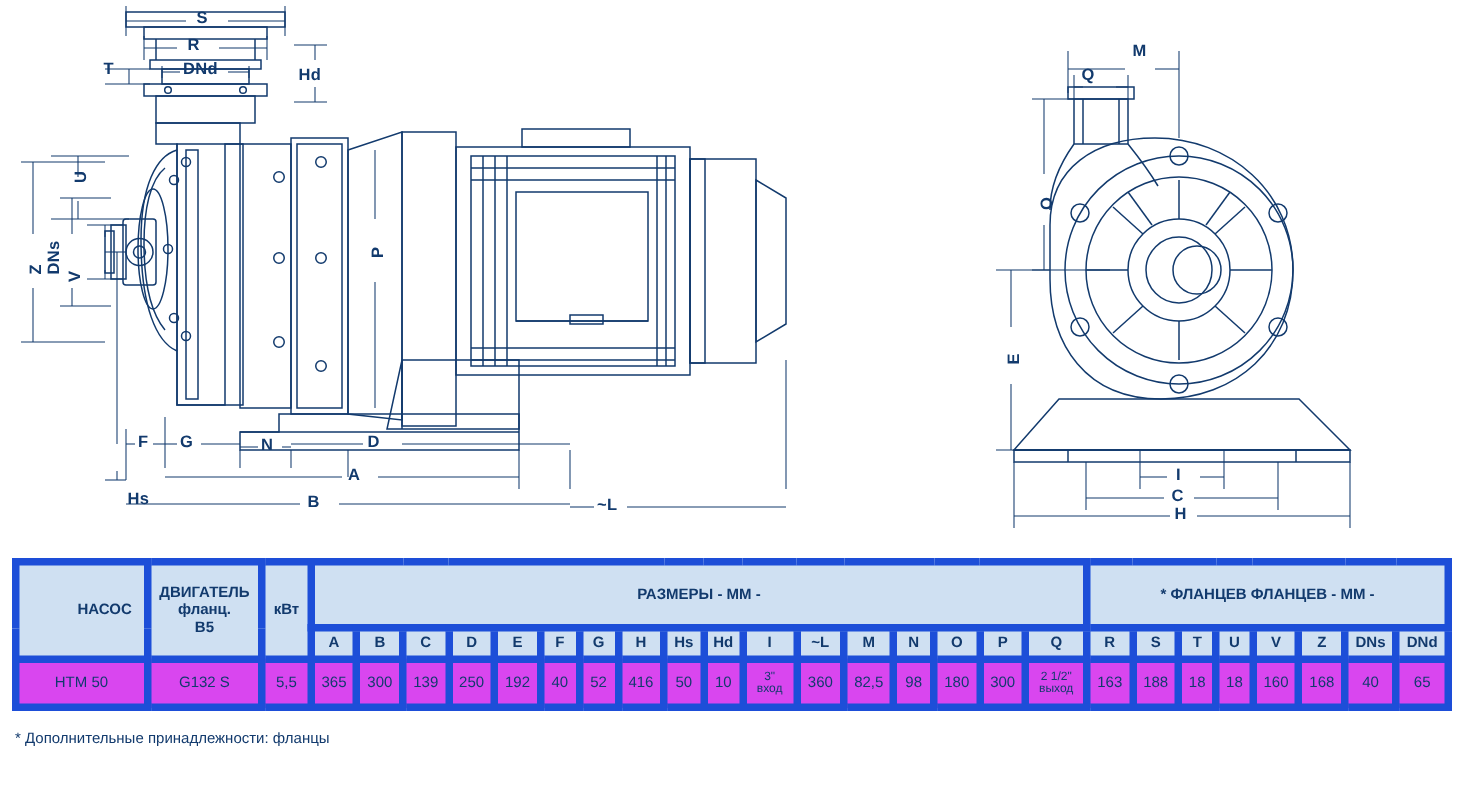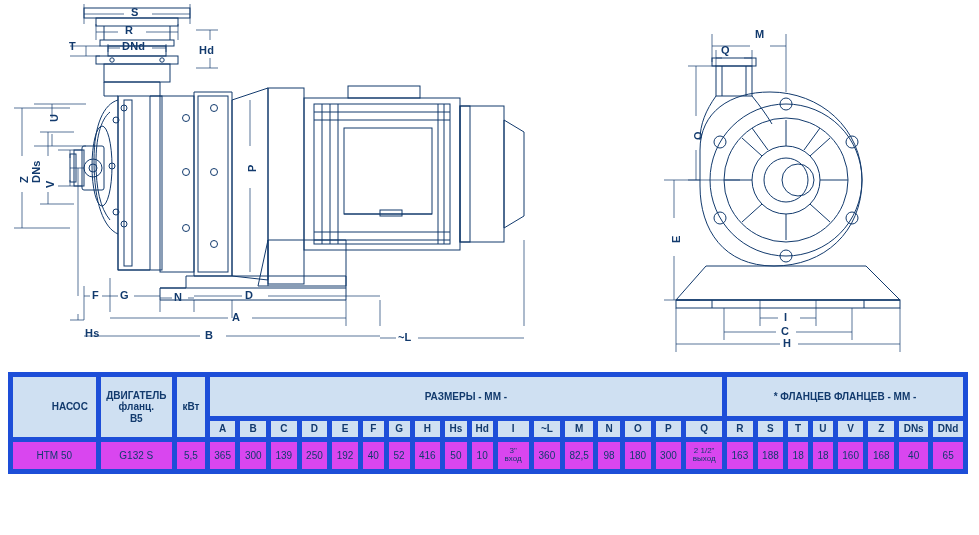--- a/index.html
+++ b/index.html
@@ -365,13 +365,14 @@
         <td>18</td>
         <td>18</td>
         <td>160</td>
         <td>168</td>
         <td>40</td>
         <td>65</td>
       </tr>
     </tbody>
   </table>
 
+  <div class="note">* Дополнительные принадлежности: фланцы</div>
 </div>
 
 </body></html>

